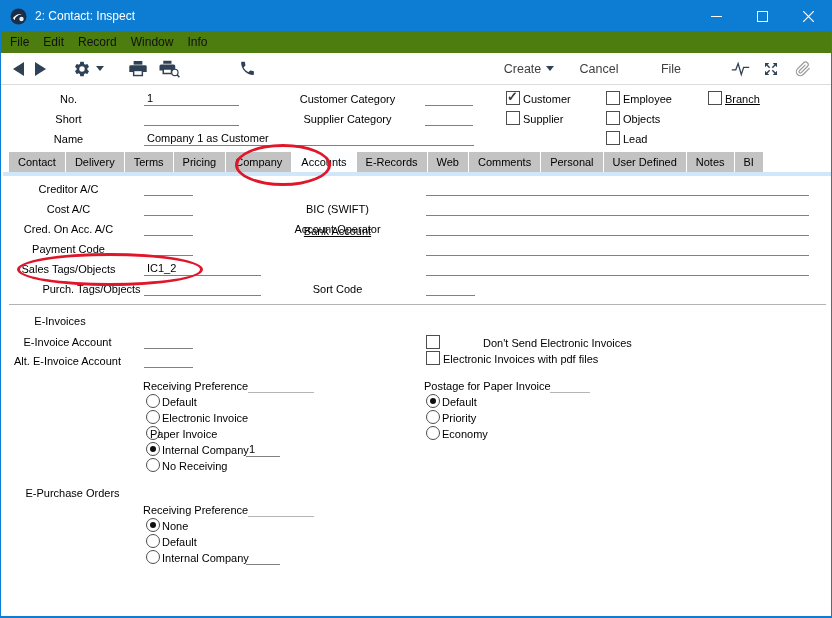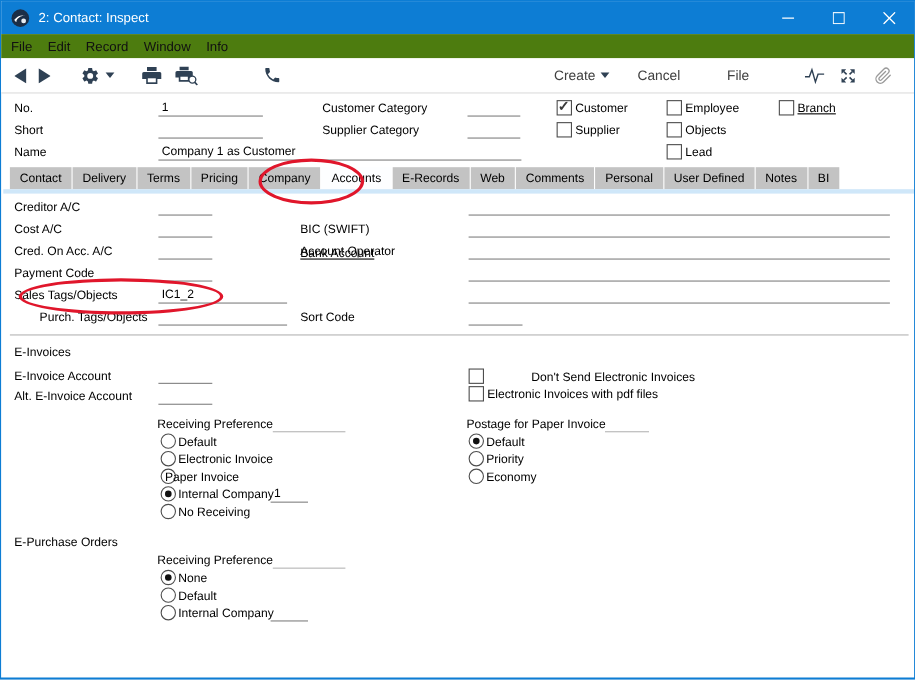--- a/index.html
+++ b/index.html
@@ -18,21 +18,21 @@
   
   .menubar{position:absolute;left:0;top:30px;width:100%;height:22px;background:#4d7c0f;display:flex;align-items:center;padding-left:9px;box-sizing:border-box;gap:14px;}
   .menubar span{font-size:12px;color:#111;}
   
   .toolbar{position:absolute;left:0;top:52px;width:100%;height:32px;background:#fff;border-bottom:1px solid #dcdcdc;box-sizing:border-box;}
   .tbi{position:absolute;top:0;height:31px;display:flex;align-items:center;justify-content:center;}
   .tbtext{font-size:12.5px;color:#404040;}
   .caret{width:0;height:0;border-left:4px solid transparent;border-right:4px solid transparent;border-top:5px solid #2f4154;display:inline-block;margin-left:5px;}
   
   .lbl{position:absolute;height:14px;line-height:14px;white-space:nowrap;color:#000;}
-  .rgt{text-align:left;margin-left:12px;}
+  .rgt{text-align:center;}
   .fld{position:absolute;height:14px;line-height:14px;border-bottom:1px solid #808080;padding-left:3px;white-space:nowrap;box-sizing:content-box;}
   .thinline{position:absolute;height:13px;border-bottom:1px solid #b5b5b5;}
   .cb{position:absolute;width:12px;height:12px;border:1px solid #4d4d4d;background:#fff;}
   .cb[data-checked="true"]::before{content:"\2713";position:absolute;left:0px;top:-3px;font-size:13px;font-weight:bold;color:#3a3a3a;}
   .rad{position:absolute;width:12px;height:12px;border:1px solid #4d4d4d;border-radius:50%;background:#fff;}
   .rad[data-selected="true"]::before{content:"";position:absolute;left:3px;top:3px;width:6px;height:6px;border-radius:50%;background:#101010;}
   
   .tabs{position:absolute;left:8px;top:151px;height:20px;display:flex;}
   .tab{background:#c3c3c3;height:20px;line-height:20px;padding:0 9px;margin-right:1px;font-size:11px;color:#000;white-space:nowrap;}
   .tab.selected{background:#fdfeff;}

